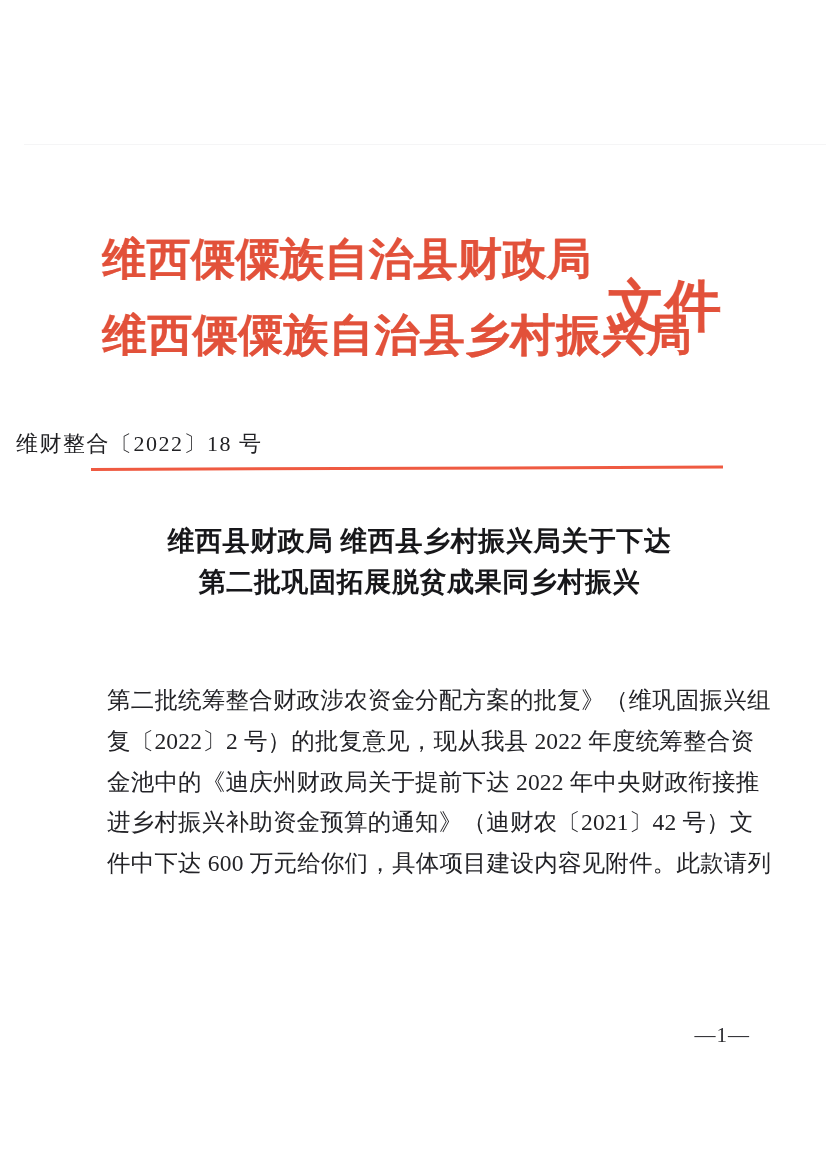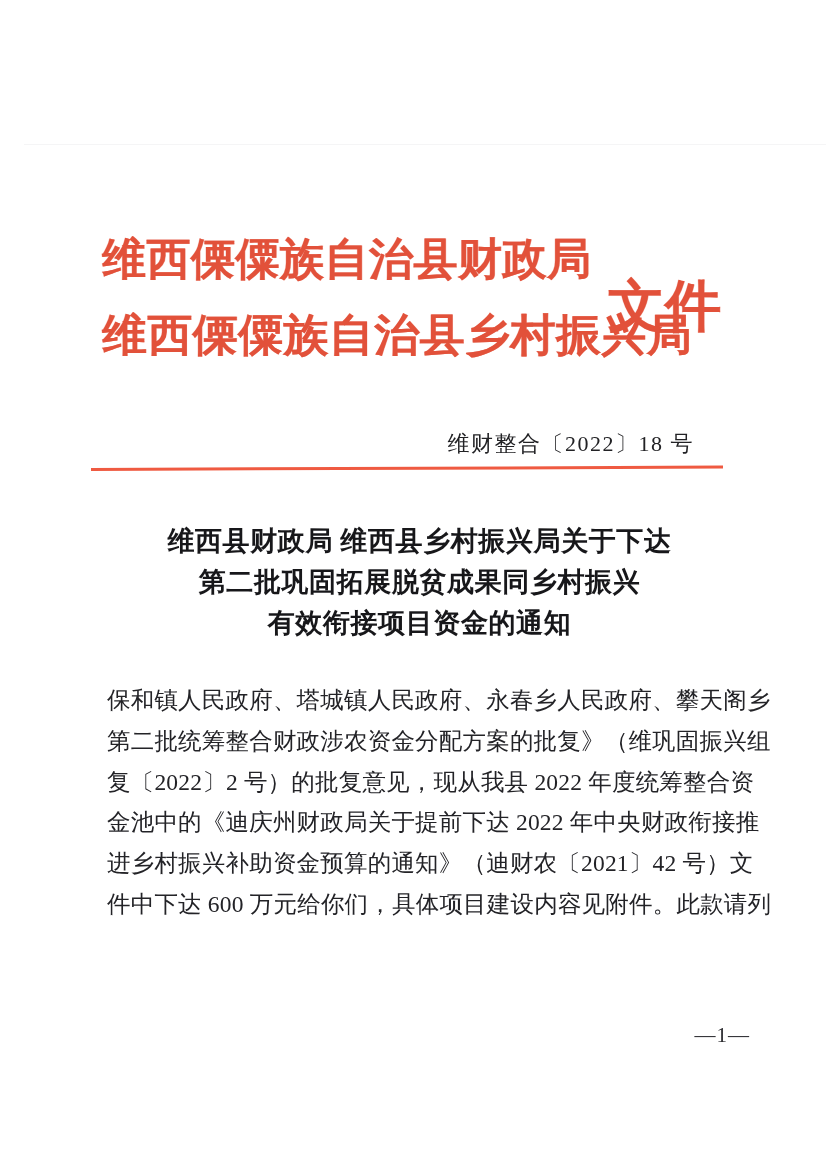--- a/index.html
+++ b/index.html
@@ -91,21 +91,21 @@
        0.5px 0 0 rgba(226,81,58,0.5),
       -0.5px 0 0 rgba(226,81,58,0.3);
   }
 
   
   .doc-number {
     position: absolute;
     left: 0;
     top: 413px;
     width: 678px;
-    text-align: right;
+    text-align: left;
     font-family: "Liberation Serif", "DejaVu Serif", serif;
     font-size: 22px;
     letter-spacing: 1.5px;
     color: #222225;
     white-space: nowrap;
   }
 
   
   .red-rule {
     position: absolute;
@@ -188,25 +188,23 @@
     <div class="mast-wenjian">文件</div>
   </div>
 
   <div class="doc-number">维财整合〔2022〕18 号</div>
 
   <div class="red-rule"></div>
 
   <div class="title-block">
     <div class="title-line">维西县财政局 维西县乡村振兴局关于下达</div>
     <div class="title-line">第二批巩固拓展脱贫成果同乡村振兴</div>
-    <div class="title-line">有效衔接项目资金的通知</div>
   </div>
 
   <div class="body-block">
-    <div class="body-line">保和镇人民政府、塔城镇人民政府、永春乡人民政府、攀天阁乡</div>
     <div class="body-line">第二批统筹整合财政涉农资金分配方案的批复》（维巩固振兴组</div>
     <div class="body-line">复〔2022〕2 号）的批复意见，现从我县 2022 年度统筹整合资</div>
     <div class="body-line">金池中的《迪庆州财政局关于提前下达 2022 年中央财政衔接推</div>
     <div class="body-line">进乡村振兴补助资金预算的通知》（迪财农〔2021〕42 号）文</div>
     <div class="body-line">件中下达 600 万元给你们，具体项目建设内容见附件。此款请列</div>
   </div>
 
   <div class="page-number">—1—</div>
 
 </div>

